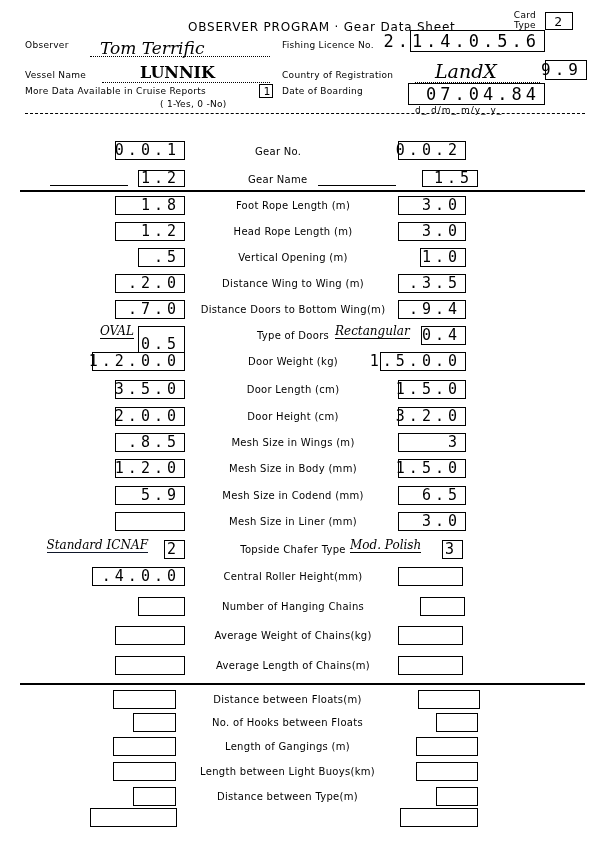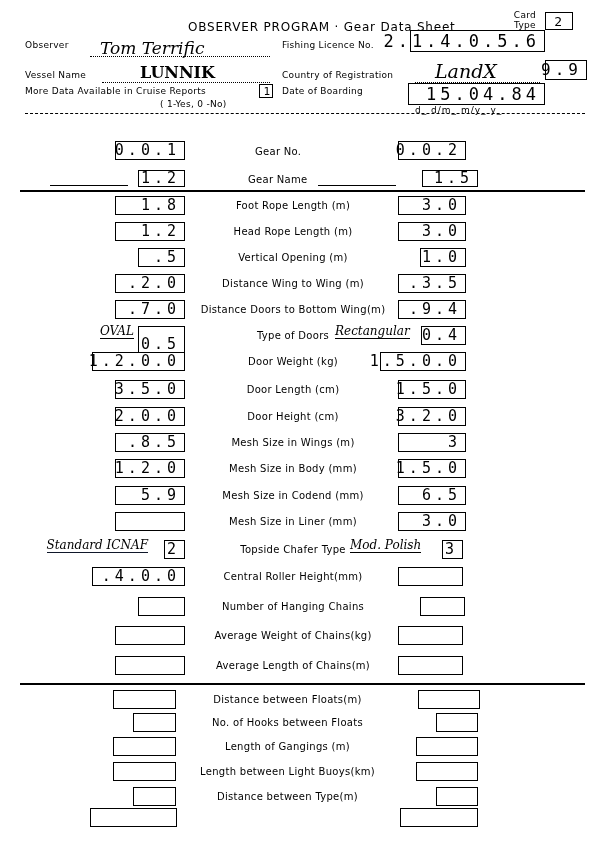--- a/index.html
+++ b/index.html
@@ -45,21 +45,21 @@
   </div>
 
 <div class="lbl small" style="left:25px;top:86px;">More Data Available in Cruise Reports</div>
 <div class="box" style="left:259px;top:84px;width:14px;height:14px;font-size:11px;padding-right:2px;letter-spacing:0;">
     <span>1</span>
   </div>
 <div class="lbl small" style="left:160px;top:99px;">( 1-Yes, 0 -No)</div>
 
 <div class="lbl small" style="left:282px;top:86px;">Date of Boarding</div>
 <div class="box" style="left:408px;top:83px;width:137px;height:22px;font-size:17px;">
-    <span>15.04.84</span>
+    <span>07.04.84</span>
   </div>
 <div class="lbl small" style="left:415px;top:105px;letter-spacing:1px;">d_ d/m_ m/y_ y_</div>
 <div class="dash"></div>
 
 <div class="box" style="left:115px;top:141px;width:70px;height:19px;">
     <span>0.0.1</span>
   </div>
 <div class="lbl" style="left:255px;top:146px;font-size:10px;">Gear No.</div>
 <div class="box" style="left:398px;top:141px;width:68px;height:19px;">
     <span>0.0.2</span>

